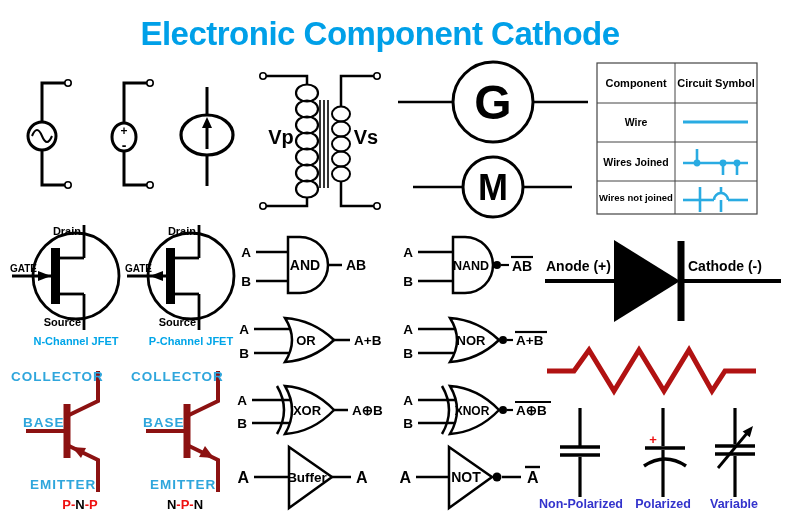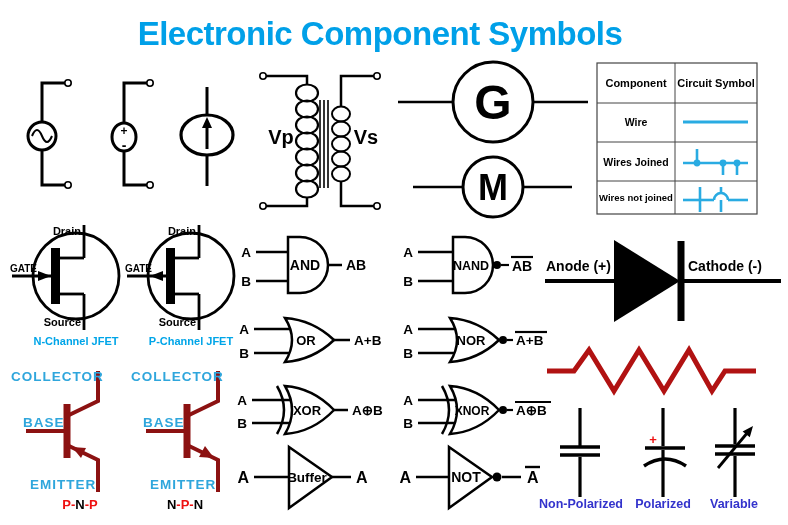--- a/index.html
+++ b/index.html
@@ -13,21 +13,21 @@
   .bjtlab{fill:#2FA6DC;letter-spacing:1px;}
   .caplab{fill:#3333CC;}
   .redl{fill:#EE1111;}
   .blkl{fill:#000;}
 </style>
 </head>
 <body>
 
 <div id="page">
 
-  <div id="title">Electronic Component Symbols</div>
+  <div id="title">Electronic Component Cathode</div>
 
   <svg width="788" height="525" viewBox="0 0 788 525">
 
     <g>
       <path d="M68,83 H42 V122" fill="none" stroke="#000" stroke-width="3"></path>
       <circle cx="42" cy="136" r="14" fill="none" stroke="#000" stroke-width="3"></circle>
       <path d="M32,136 q5,-12 10,0 q5,12 10,0" fill="none" stroke="#000" stroke-width="2"></path>
       <path d="M42,150 V185 H68" fill="none" stroke="#000" stroke-width="3"></path>
       <circle cx="68" cy="83" r="3.2" fill="#fff" stroke="#000" stroke-width="1.6"></circle>
       <circle cx="68" cy="185" r="3.2" fill="#fff" stroke="#000" stroke-width="1.6"></circle>

